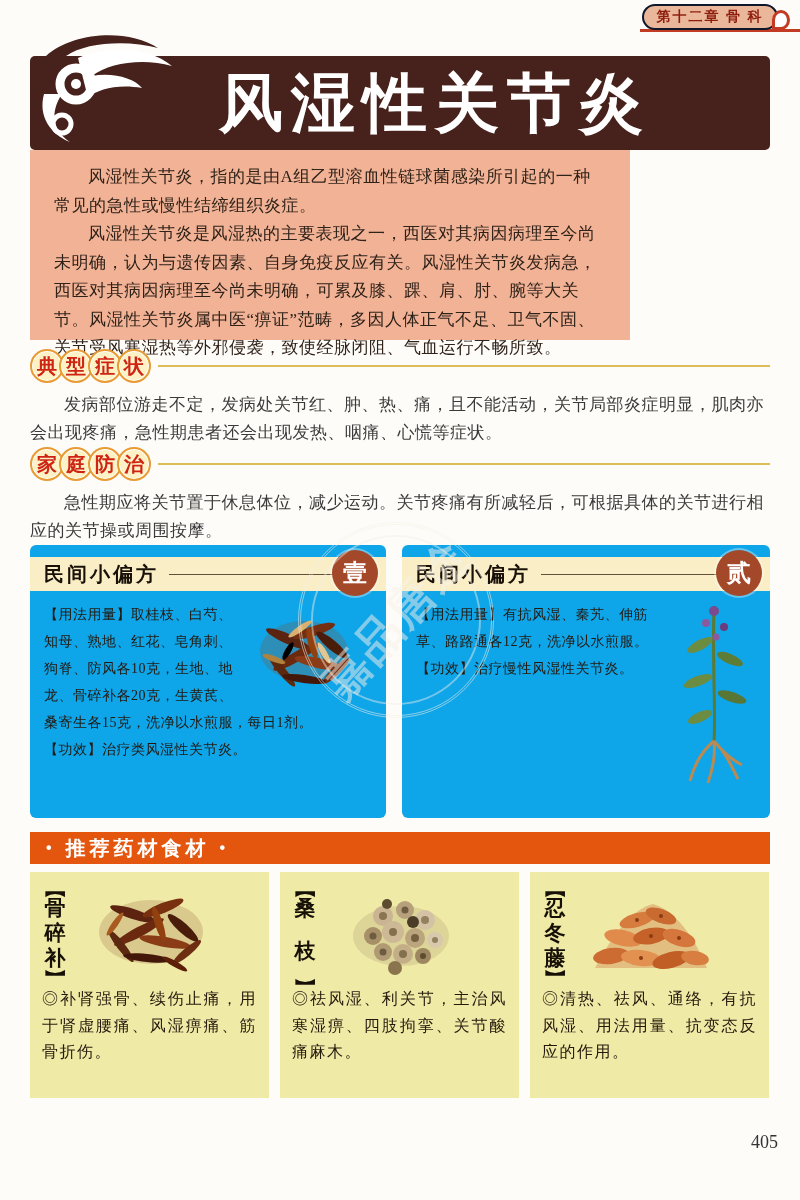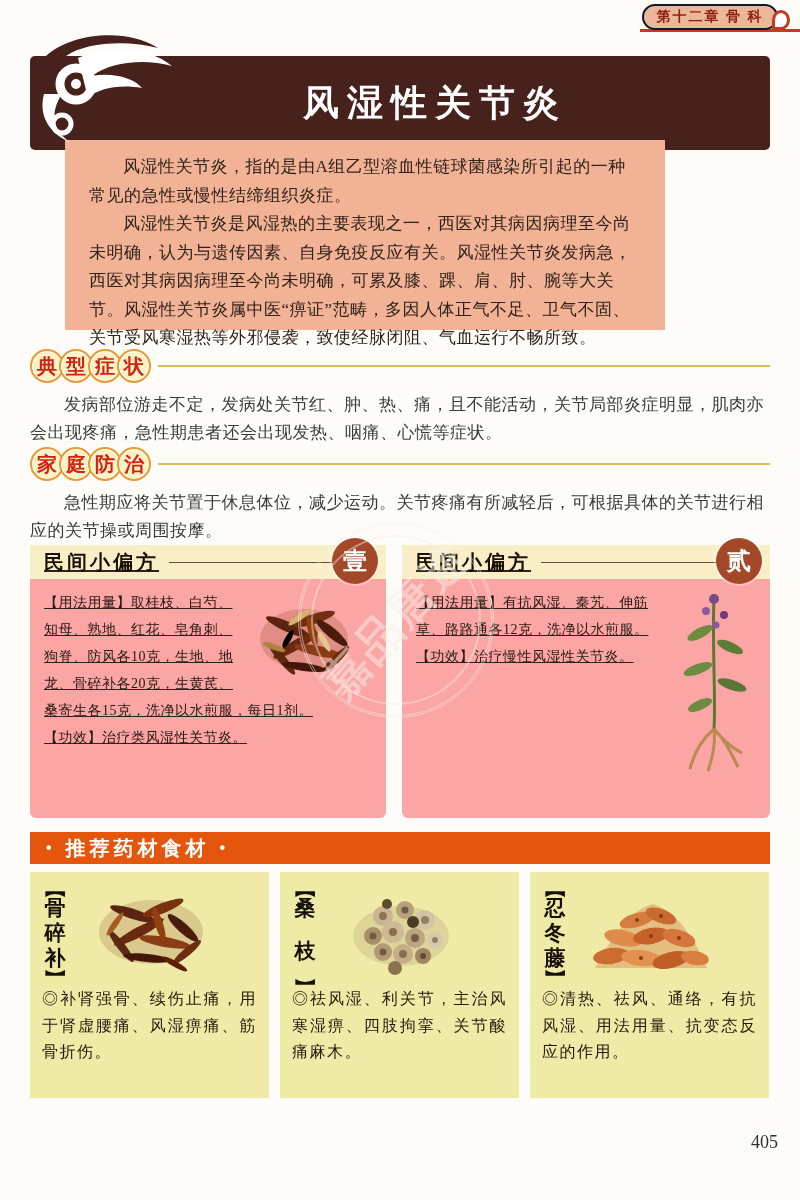--- a/index.html
+++ b/index.html
@@ -33,30 +33,30 @@
     position:absolute; top:29px; right:0; width:160px; height:3px;
     background:#c23b22;
   }
   
   .title-banner {
     position:absolute; left:30px; top:56px; width:740px; height:94px;
     background:#47211b; border-radius:5px;
     display:flex; align-items:center; justify-content:center;
   }
   .title-banner h1 {
-    color:#ffffff; font-size:36px; font-weight:900; letter-spacing:8px;
+    color:#ffffff; font-size:64px; font-weight:900; letter-spacing:8px;
     padding-left:70px;
   }
   .cloud-motif { position:absolute; left:32px; top:28px; z-index:3; }
   
   .intro {
-    position:absolute; left:30px; top:140px; width:600px; height:190px;
+    position:absolute; left:30px; top:150px; width:600px; height:190px;
     background:#f2b295; padding:13px 24px 0 24px;
     font-family:"Liberation Serif", serif;
-    font-size:17px; line-height:28.5px; color:#2f2219;margin-left:35px;
+    font-size:17px; line-height:28.5px; color:#2f2219;
   }
   .intro p { text-indent:2em; letter-spacing:0.5px; }
   
   .section { position:absolute; left:30px; width:740px; }
   .sec-1 { top:348px; }
   .sec-2 { top:446px; }
   .sec-head { display:flex; align-items:center; height:36px; }
   .sec-circ {
     width:34px; height:34px; border-radius:50%;
     background:#fdf2c6; border:2px solid #e89a35;
@@ -70,22 +70,22 @@
     margin-top:7px; font-size:17px; line-height:28px; color:#3a3a3a;
     letter-spacing:0.5px;
   }
   .sec-body p { text-indent:2em; }
   
   .remedy-row {
     position:absolute; left:30px; top:545px; width:740px; height:273px;
     display:flex; gap:16px;
   }
   .remedy-box {
-    background:#fca5a5; border-radius:6px; height:273px; position:relative;
-    flex:1;text-decoration:underline;
+    background:#0ea5e9; border-radius:6px; height:273px; position:relative;
+    padding-top:12px; flex:1;
   }
   .remedy-band {
     height:34px; background:#f9eec6;
     display:flex; align-items:center; position:relative;
   }
   .remedy-title {
     font-family:"Liberation Serif", serif; font-weight:bold; font-size:20px;
     color:#191008; letter-spacing:3px; padding-left:14px;
   }
   .remedy-line { flex:1; height:1px; background:#63503c; margin:0 14px 0 10px; }

